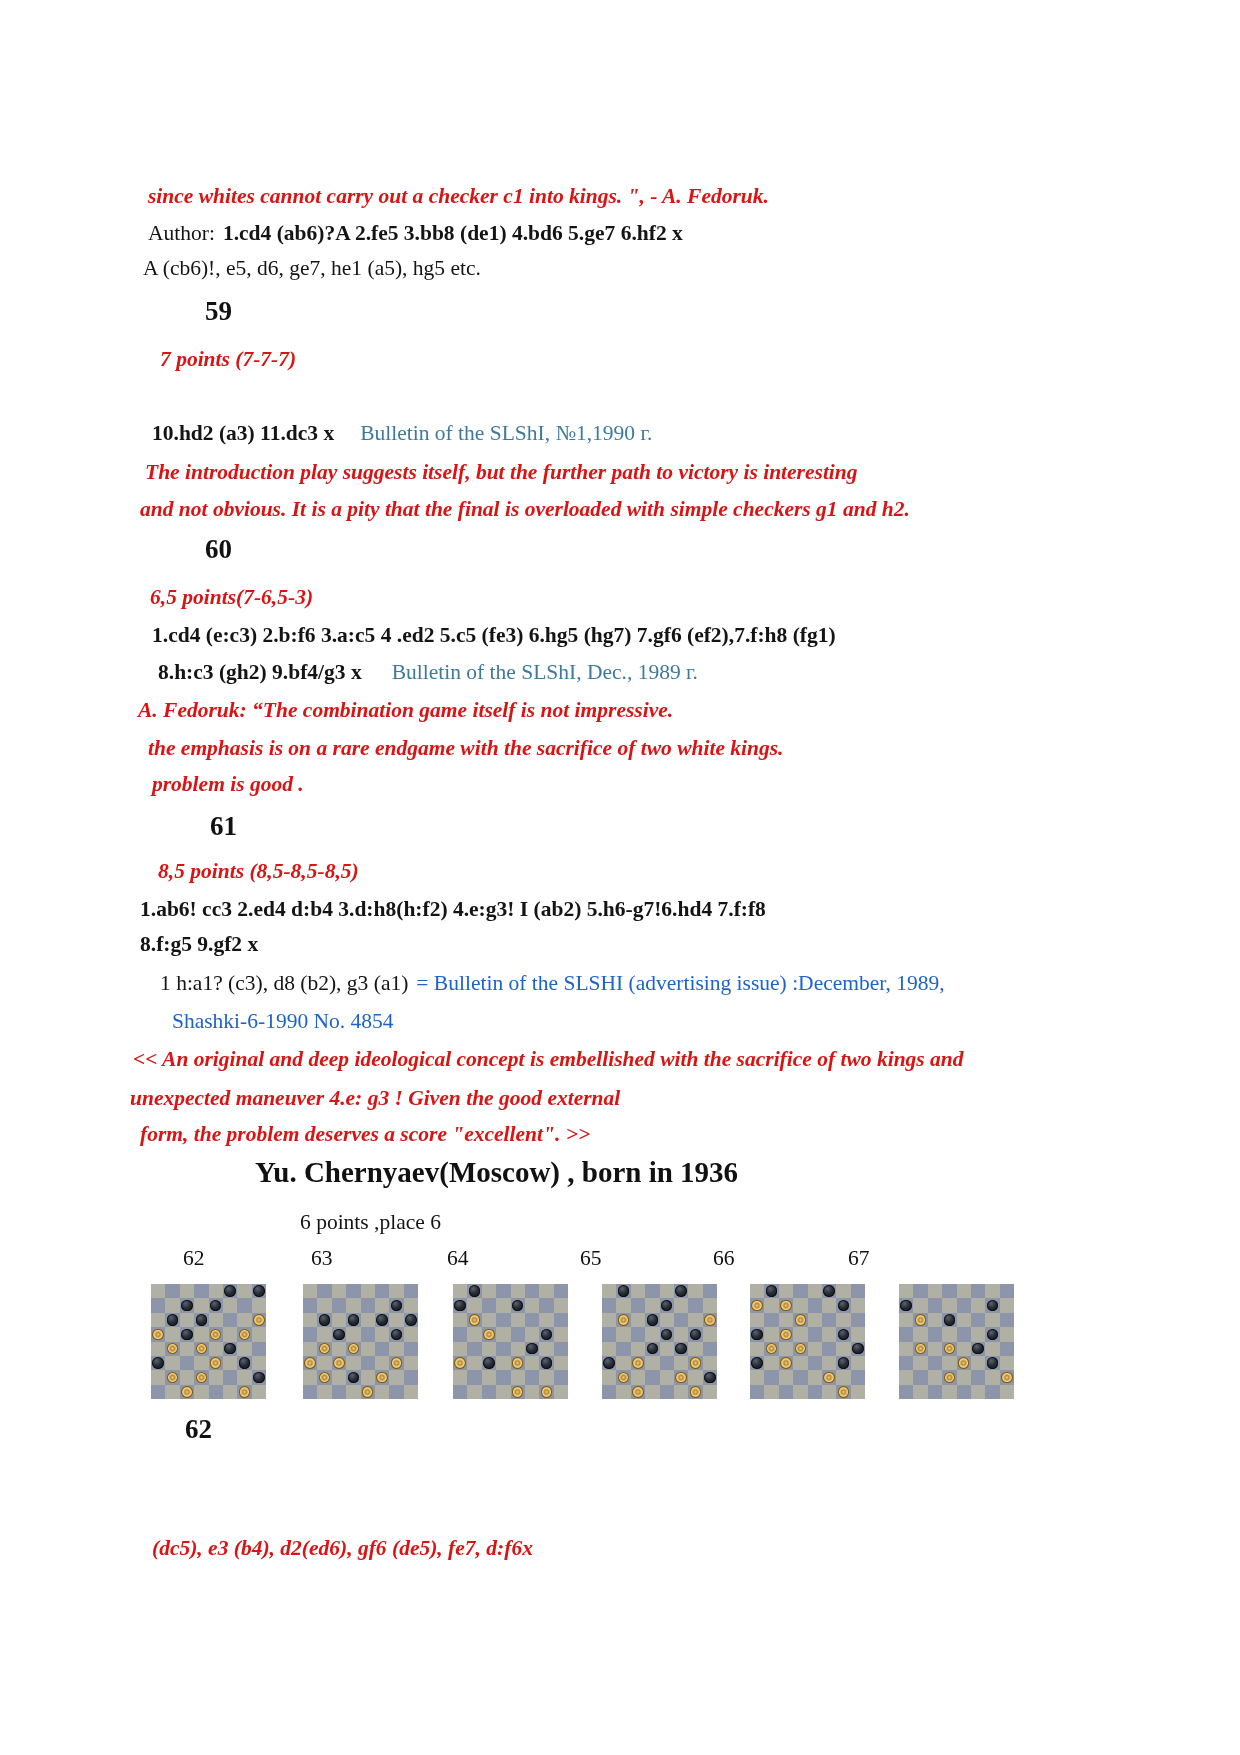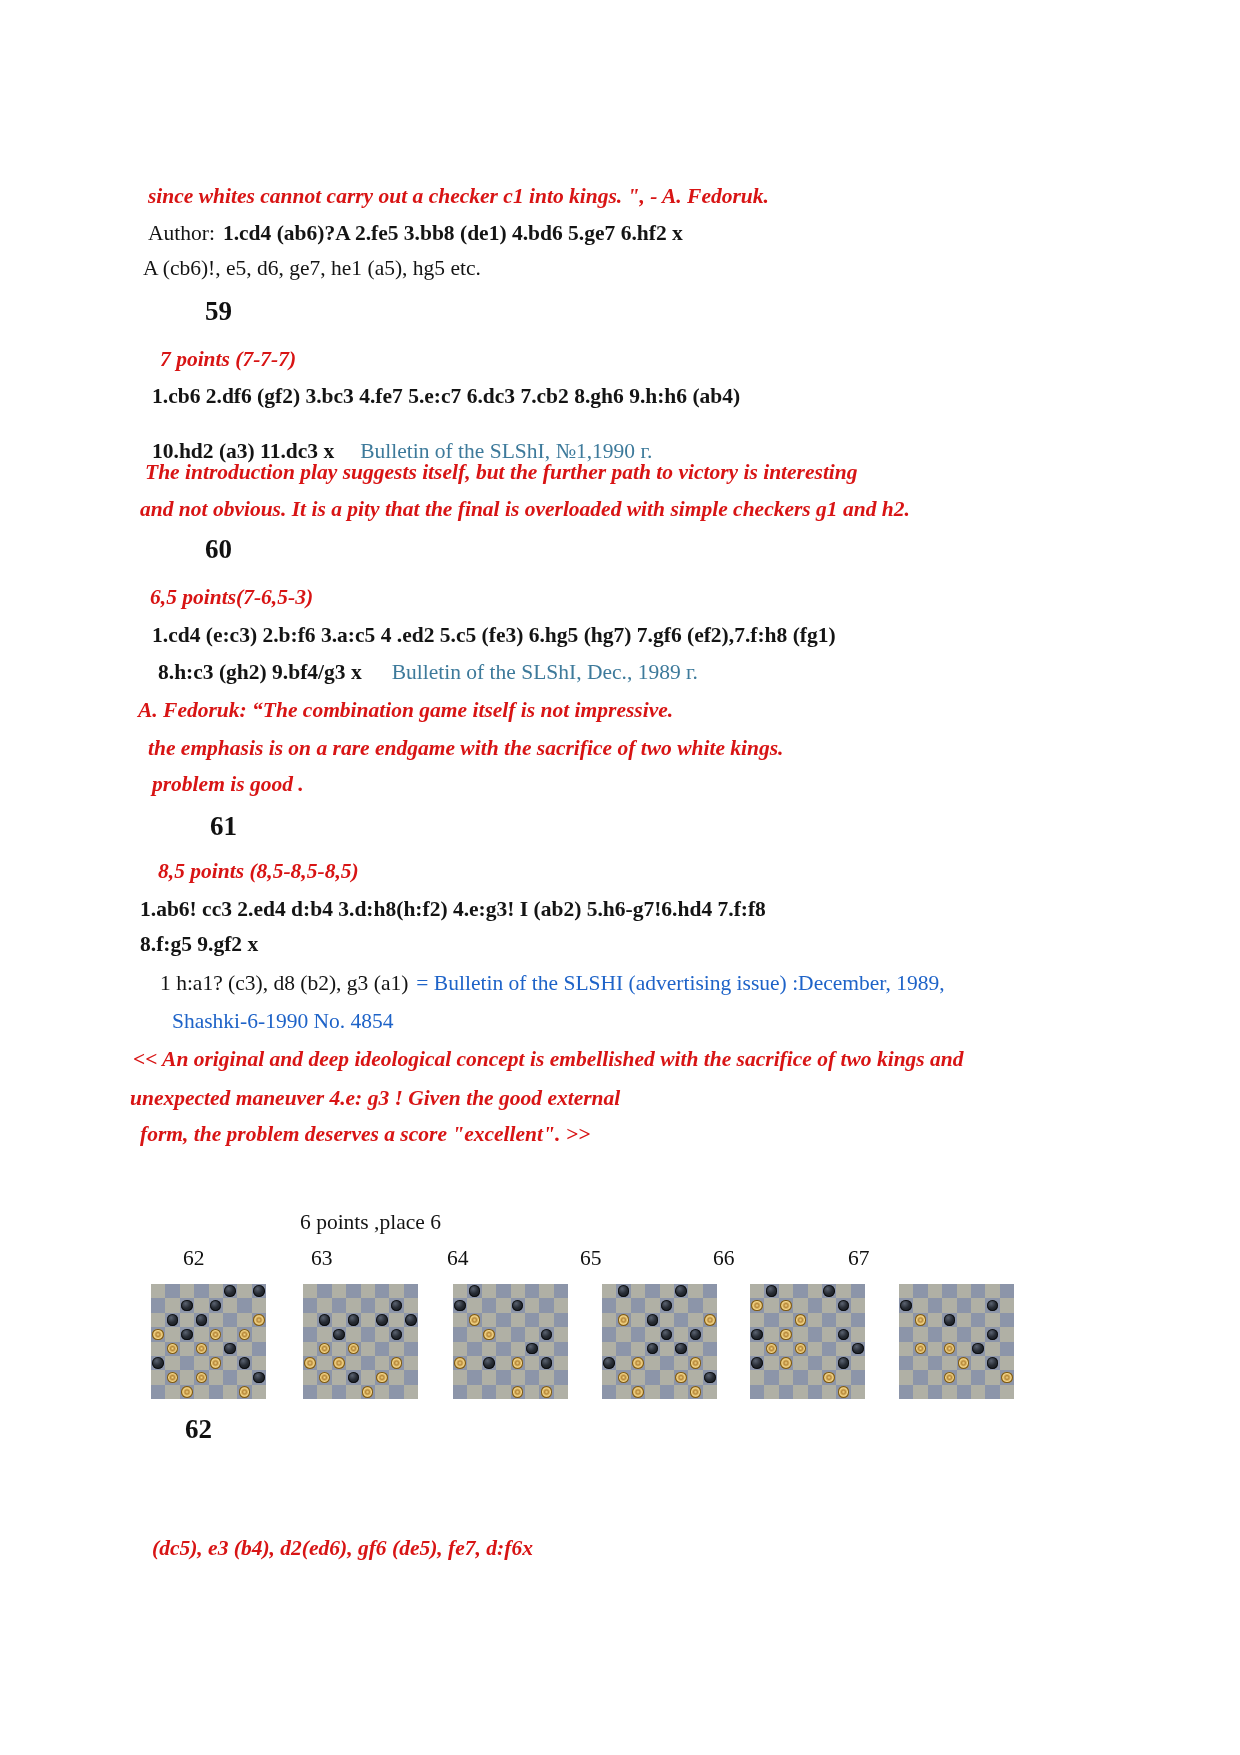--- a/index.html
+++ b/index.html
@@ -31,22 +31,21 @@
 <body>
 
 <div class="page">
 
   <div class="t red" style="left:148px;top:186px;">since whites cannot carry out a  checker c1 into kings. ", - A. Fedoruk.</div>
   <div class="t" style="left:148px;top:223px;"><span>Author:</span><span class="b gapsp">1.cd4 (ab6)?A 2.fe5 3.bb8 (de1) 4.bd6 5.ge7 6.hf2 x</span></div>
   <div class="t" style="left:143px;top:258px;">A (cb6)!, e5, d6, ge7, he1 (a5), hg5 etc.</div>
 
   <div class="t h" style="left:205px;top:298px;">59</div>
   <div class="t red" style="left:160px;top:349px;">7  points (7-7-7)</div>
-  <div class="t b" style="left:152px;top:386px;">1.cb6 2.df6 (gf2) 3.bc3 4.fe7 5.e:c7 6.dc3 7.cb2 8.gh6 9.h:h6 (ab4)</div>
-  <div class="t" style="left:152px;top:441px;"><span class="b">10.hd2 (a3) 11.dc3 x</span><span class="teal gap26">Bulletin of the SLShI, №1,1990 г.</span></div>
+  <div class="t" style="left:152px;top:423px;"><span class="b">10.hd2 (a3) 11.dc3 x</span><span class="teal gap26">Bulletin of the SLShI, №1,1990 г.</span></div>
   <div class="t red" style="left:145px;top:462px;">The introduction  play suggests itself, but the further path to victory is interesting</div>
   <div class="t red" style="left:140px;top:499px;">and not obvious. It is a pity that the final is overloaded with simple checkers  g1 and h2.</div>
 
   <div class="t h" style="left:205px;top:536px;text-align:right;">60</div>
   <div class="t red" style="left:150px;top:587px;">6,5 points(7-6,5-3)</div>
   <div class="t b" style="left:152px;top:625px;">1.cd4 (e:c3) 2.b:f6 3.a:c5 4 .ed2 5.c5 (fe3) 6.hg5 (hg7) 7.gf6 (ef2),7.f:h8 (fg1)</div>
   <div class="t" style="left:158px;top:662px;"><span class="b">8.h:c3   (gh2) 9.bf4/g3 x</span><span class="teal gap30">Bulletin of the SLShI, Dec., 1989 г.</span></div>
   <div class="t red" style="left:138px;top:700px;">A. Fedoruk: “The combination game itself is not impressive.</div>
   <div class="t red" style="left:148px;top:738px;">the emphasis is on a rare endgame with the sacrifice of two white kings.</div>
   <div class="t red" style="left:152px;top:774px;">problem is good .</div>
@@ -54,20 +53,21 @@
   <div class="t h" style="left:210px;top:813px;">61</div>
   <div class="t red" style="left:158px;top:861px;">8,5 points (8,5-8,5-8,5)</div>
   <div class="t b" style="left:140px;top:899px;">1.ab6! cc3 2.ed4 d:b4 3.d:h8(h:f2) 4.e:g3! I (ab2) 5.h6-g7!6.hd4  7.f:f8</div>
   <div class="t b" style="left:140px;top:934px;">8.f:g5 9.gf2 x</div>
   <div class="t" style="left:160px;top:973px;"><span>1 h:a1? (c3), d8 (b2), g3 (a1)</span><span class="blue gapsp">= Bulletin of the SLSHI (advertising issue) :December, 1989,</span></div>
   <div class="t blue" style="left:172px;top:1011px;">Shashki-6-1990 No. 4854</div>
   <div class="t red" style="left:133px;top:1049px;">&lt;&lt; An original and deep ideological concept is embellished with the sacrifice of two kings and</div>
   <div class="t red" style="left:130px;top:1088px;">unexpected maneuver 4.e: g3 !  Given the good external</div>
   <div class="t red" style="left:140px;top:1124px;">form, the problem deserves a  score   "excellent". &gt;&gt;</div>
 
+  <div class="t big" style="left:255px;top:1158px;">Yu. Chernyaev(Moscow) , born in 1936</div>
   <div class="t" style="left:300px;top:1212px;">6 points ,place 6</div>
 
   <div id="diagram-strip">
       <div class="lbl" style="left: 183px; top: 1246px;">62</div>
       <div class="board" style="left: 151px; top: 1284px;">
         <div class="cell light" style="left: 0px; top: 0px;"></div>
         <div class="cell dark" style="left: 14.375px; top: 0px;"></div>
         <div class="cell light" style="left: 28.75px; top: 0px;"></div>
         <div class="cell dark" style="left: 43.125px; top: 0px;"></div>
         <div class="cell light" style="left: 57.5px; top: 0px;"></div>

